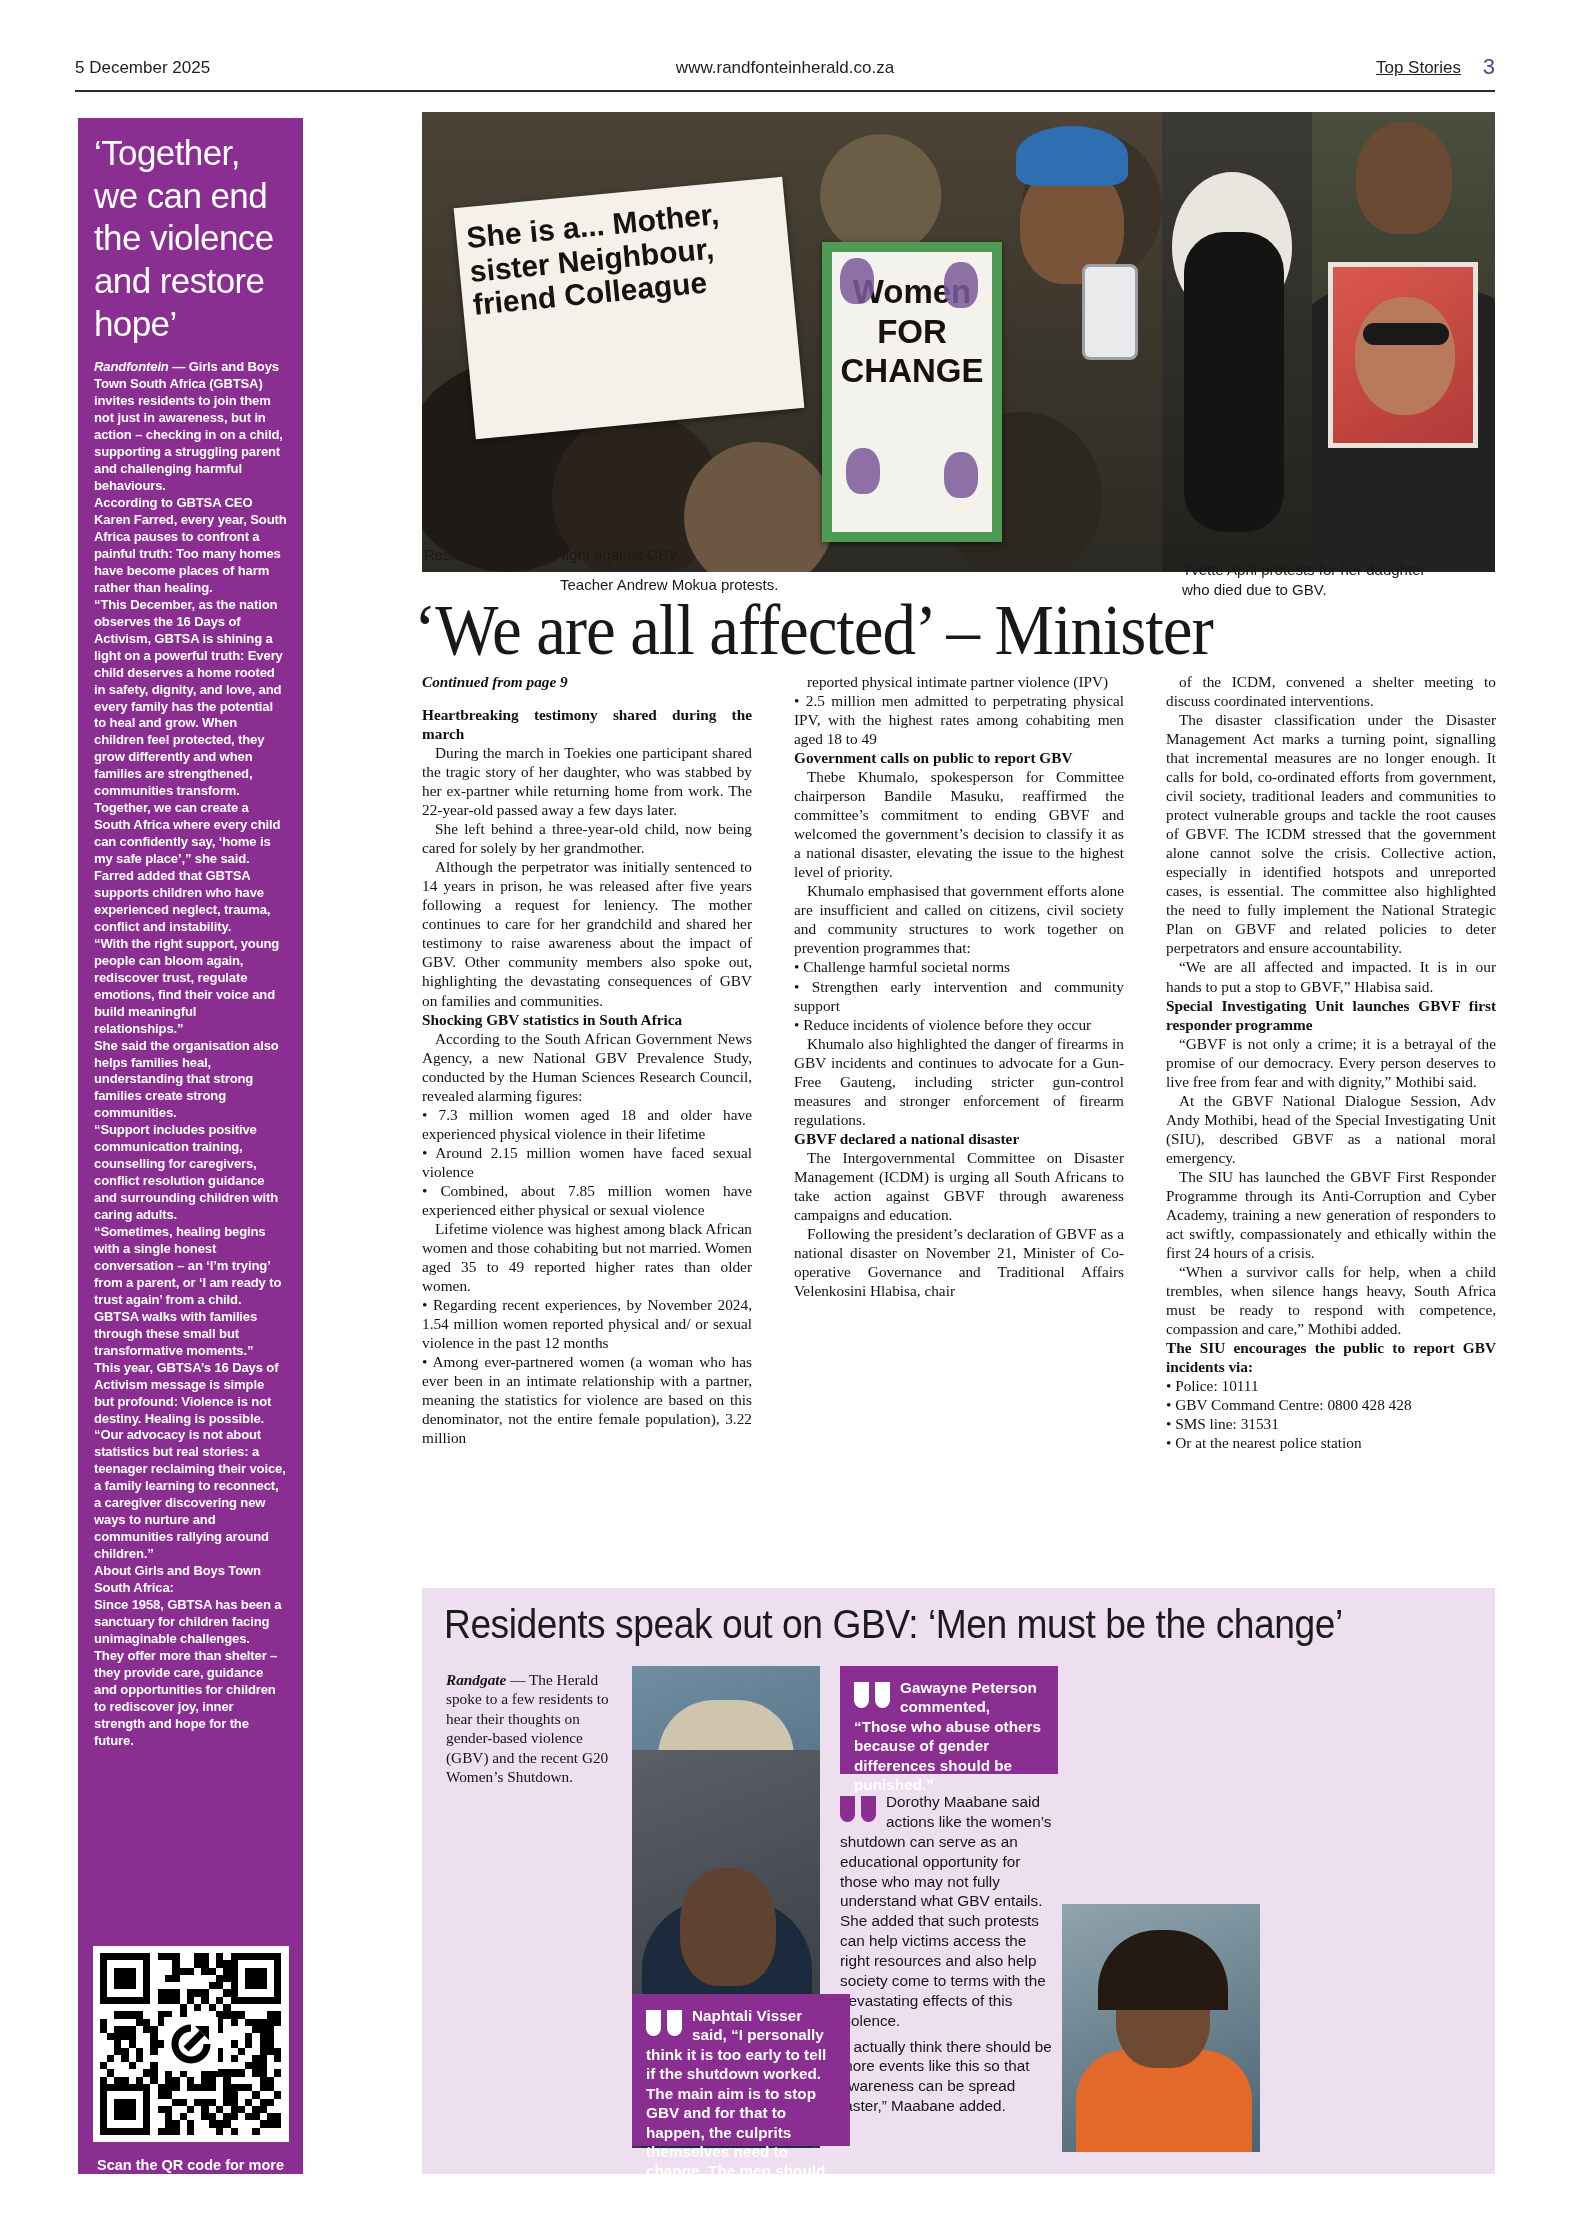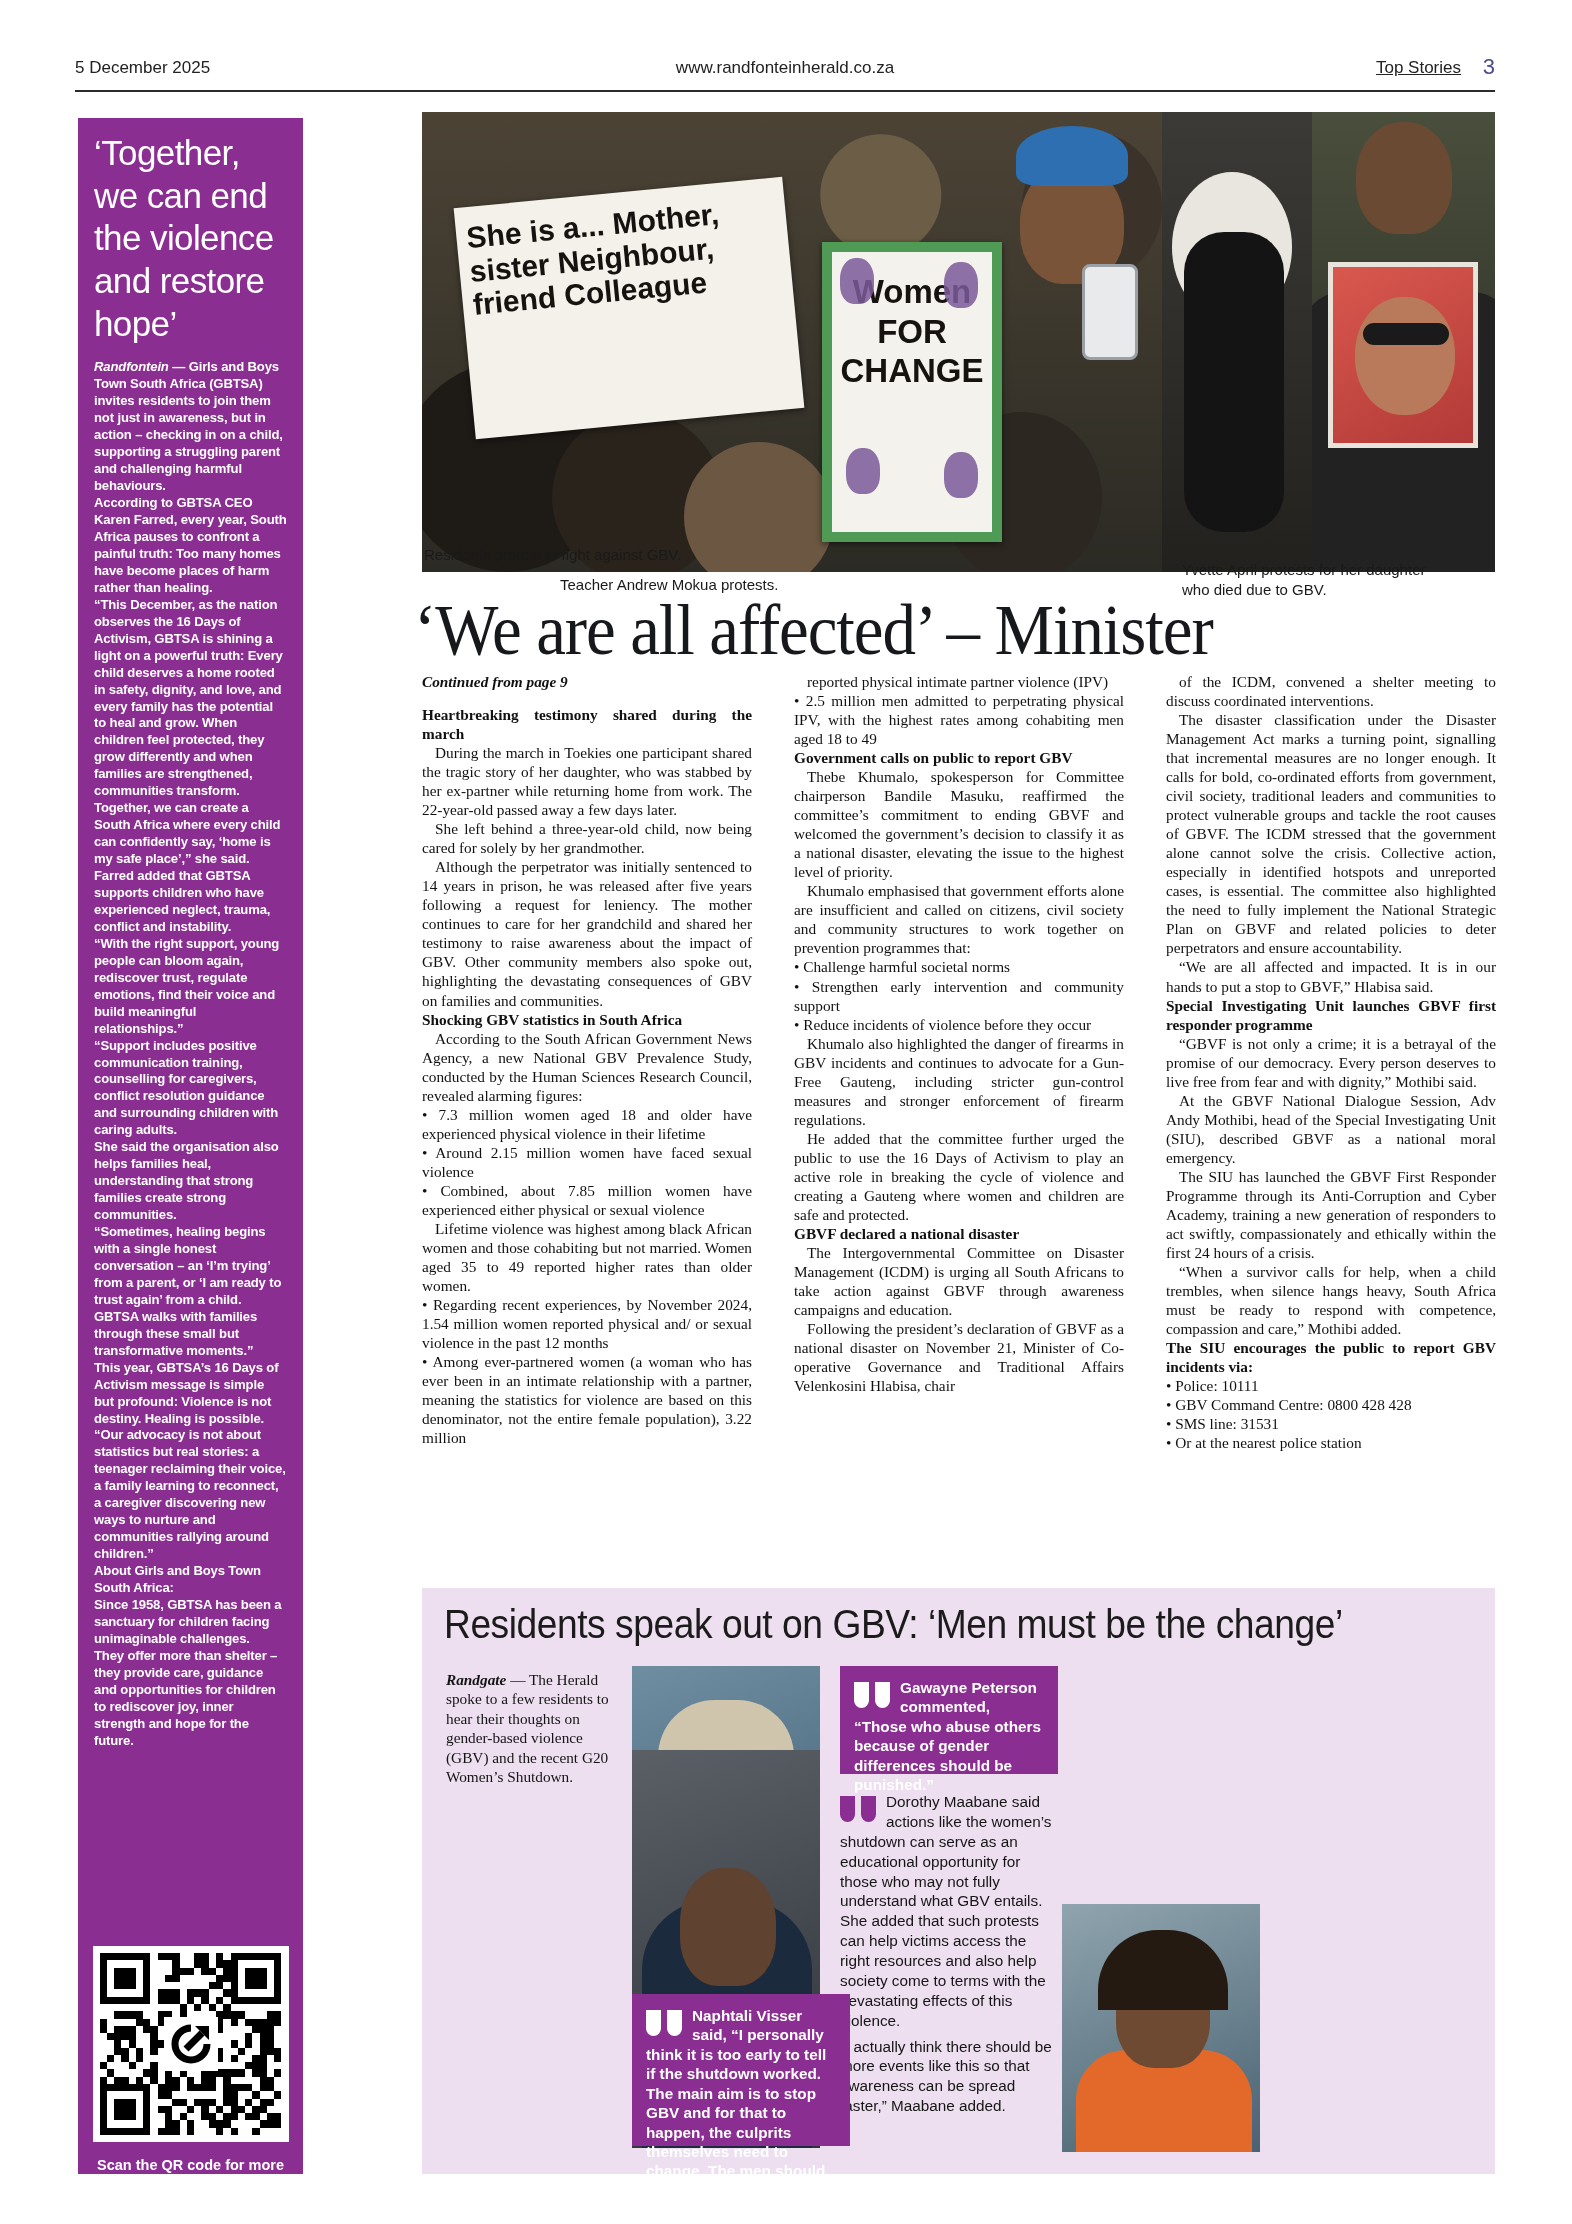--- a/index.html
+++ b/index.html
@@ -224,22 +224,22 @@
 
   <div class="sidebar">
     <div class="sidebar-head">‘Together, we can end the violence and restore  hope’</div>
     <div class="sidebar-body">
       <p><span class="lead-city">Randfontein</span><span id="sb0"> — Girls and Boys Town South Africa (GBTSA) invites residents to join them not just in awareness, but in action – checking in on a child, supporting a struggling parent and challenging harmful behaviours.</span></p>
       <p>According to GBTSA CEO Karen Farred, every year, South Africa pauses to confront a painful truth: Too many homes have become places of harm rather than healing.</p>
       <p>“This December, as the nation observes the 16 Days of Activism, GBTSA is shining a light on a powerful truth: Every child deserves a home rooted in safety, dignity, and love, and every family has the potential to heal and grow. When children feel protected, they grow differently and when families are strengthened, communities transform.</p>
       <p>Together, we can create a South Africa where every child can confidently say, ‘home is my safe place’,” she said.</p>
       <p>Farred added that GBTSA supports children who have experienced neglect, trauma, conflict and instability.</p>
       <p>“With the right support, young people can bloom again, rediscover trust, regulate emotions, find their voice and build meaningful relationships.”</p>
+      <p>She said the organisation also helps families heal, understanding that strong families create strong communities.</p>
       <p>“Support includes positive communication training, counselling for caregivers, conflict resolution guidance and surrounding children with caring adults.</p>
-      <p>She said the organisation also helps families heal, understanding that strong families create strong communities.</p>
       <p>“Sometimes, healing begins with a single honest conversation – an ‘I’m trying’ from a parent, or ‘I am ready to trust again’ from a child. GBTSA walks with families through these small but transformative moments.”</p>
       <p>This year, GBTSA’s 16 Days of Activism message is simple but profound: Violence is not destiny. Healing is possible.</p>
       <p>“Our advocacy is not about statistics but real stories: a teenager reclaiming their voice, a family learning to reconnect, a caregiver discovering new ways to nurture and communities rallying around children.”</p>
       <p>About Girls and Boys Town South Africa:</p>
       <p>Since 1958, GBTSA has been a sanctuary for children facing unimaginable challenges.</p>
       <p>They offer more than shelter – they provide care, guidance and opportunities for children to rediscover joy, inner strength and hope for the future.</p>
     </div>
 
     <div class="qr-wrap">
       <div class="qr-box">
@@ -630,21 +630,20 @@
       <div id="c2">
           <p>reported physical intimate partner violence (IPV)</p>
           <p class="bullet">• 2.5 million men admitted to perpetrating physical IPV, with the highest rates among cohabiting men aged 18 to 49</p>
           <p class="subhead">Government calls on public to report GBV</p>
           <p>Thebe Khumalo, spokesperson for Committee chairperson Bandile Masuku, reaffirmed the committee’s commitment to ending GBVF and welcomed the government’s decision to classify it as a national disaster, elevating the issue to the highest level of priority.</p>
           <p>Khumalo emphasised that government efforts alone are insufficient and called on citizens, civil society and community structures to work together on prevention programmes that:</p>
           <p class="bullet">• Challenge harmful societal norms</p>
           <p class="bullet">• Strengthen early intervention and community support</p>
           <p class="bullet">• Reduce incidents of violence before they occur</p>
           <p>Khumalo also highlighted the danger of firearms in GBV incidents and continues to advocate for a Gun-Free Gauteng, including stricter gun-control measures and stronger enforcement of firearm regulations.</p>
-          <p>He added that the committee further urged the public to use the 16 Days of Activism to play an active role in breaking the cycle of violence and creating a Gauteng where women and children are safe and protected.</p>
           <p class="subhead">GBVF declared a national disaster</p>
           <p>The Intergovernmental Committee on Disaster Management (ICDM) is urging all South Africans to take action against GBVF through awareness campaigns and education.</p>
           <p>Following the president’s declaration of GBVF as a national disaster on November 21, Minister of Co-operative Governance and Traditional Affairs Velenkosini Hlabisa, chair</p>
         </div>
     </div>
     <div class="col col3">
       <div id="c3">
           <p>of the ICDM, convened a shelter meeting to discuss coordinated interventions.</p>
           <p>The disaster classification under the Disaster Management Act marks a turning point, signalling that incremental measures are no longer enough. It calls for bold, co-ordinated efforts from government, civil society, traditional leaders and communities to protect vulnerable groups and tackle the root causes of GBVF. The ICDM stressed that the government alone cannot solve the crisis. Collective action, especially in identified hotspots and unreported cases, is essential. The committee also highlighted the need to fully implement the National Strategic Plan on GBVF and related policies to deter perpetrators and ensure accountability.</p>
           <p>“We are all affected and impacted. It is in our hands to put a stop to GBVF,” Hlabisa said.</p>

